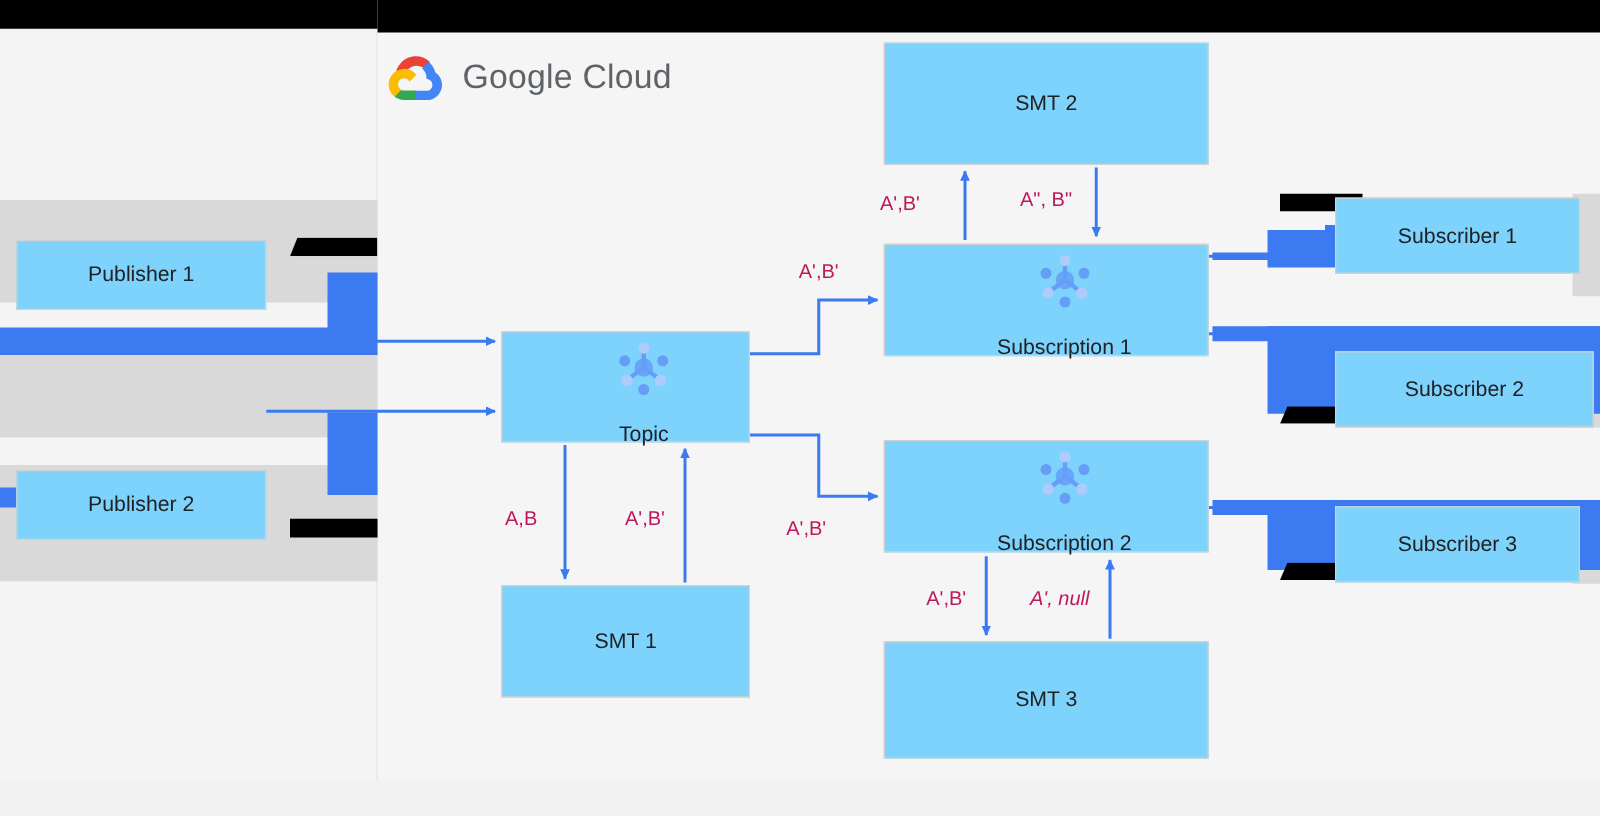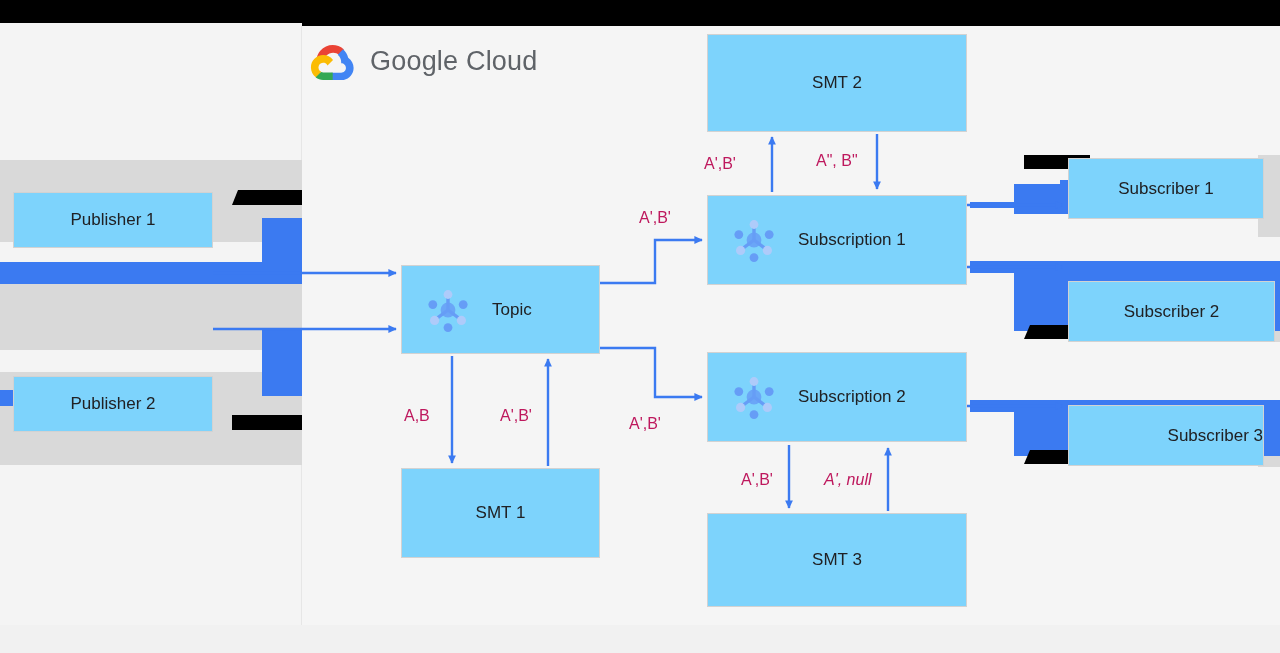--- a/index.html
+++ b/index.html
@@ -58,34 +58,34 @@
   #gc-logo{position:absolute;left:310px;top:42px;display:flex;align-items:center;gap:14px;}
   #gc-logo .mark{width:46px;height:38px;}
   #gc-logo .wordmark{font-size:27px;color:#5f6368;letter-spacing:.2px;white-space:nowrap;}
   #gc-logo .wordmark b{font-weight:400;color:#5f6368;}
 
   
   .node{position:absolute;background:#7dd3fc;border:1px solid #d2d2d2;
         display:flex;align-items:center;box-sizing:border-box;}
   .node .label{font-size:17px;color:#202124;white-space:nowrap;}
   .node.centered{justify-content:center;}
-  .node.withicon{padding-left:18px;gap:16px;}
+  .node.withicon{padding-left:29px;gap:16px;flex-direction:column;}
   .node .psicon{flex:0 0 auto;width:56px;height:56px;}
 
   #node-publisher1{left:13px;top:192px;width:200px;height:56px;}
   #node-publisher2{left:13px;top:376px;width:200px;height:56px;justify-content:center;}
   #node-topic{left:401px;top:265px;width:199px;height:89px;}
   #node-smt1{left:401px;top:468px;width:199px;height:90px;}
   #node-smt2{left:707px;top:34px;width:260px;height:98px;}
   #node-smt3{left:707px;top:513px;width:260px;height:94px;}
   #node-sub1{left:707px;top:195px;width:260px;height:90px;}
   #node-sub2{left:707px;top:352px;width:260px;height:90px;}
   #node-subscriber1{left:1068px;top:158px;width:196px;height:61px;}
   #node-subscriber2{left:1068px;top:281px;width:207px;height:61px;}
-  #node-subscriber3{left:1068px;top:405px;width:196px;height:61px;justify-content:flex-end;}
+  #node-subscriber3{left:1068px;top:405px;width:196px;height:61px;}
 
   
   #wires{position:absolute;left:0;top:0;width:1280px;height:653px;pointer-events:none;}
 
   
   .edge-label{position:absolute;font-size:16px;color:#be185d;white-space:nowrap;}
   #lbl-ab{left:404px;top:407px;}
   #lbl-apbp-smt1{left:500px;top:407px;}
   #lbl-apbp-topsub1{left:639px;top:209px;}
   #lbl-apbp-topsub2{left:629px;top:415px;}

